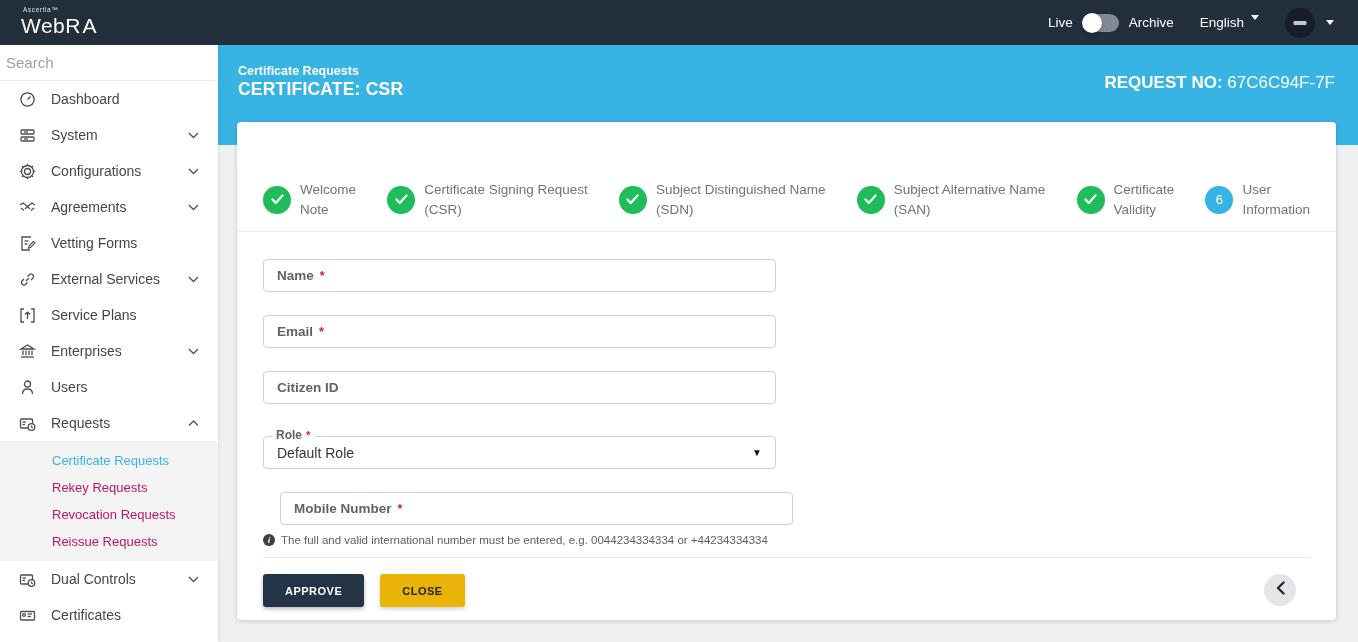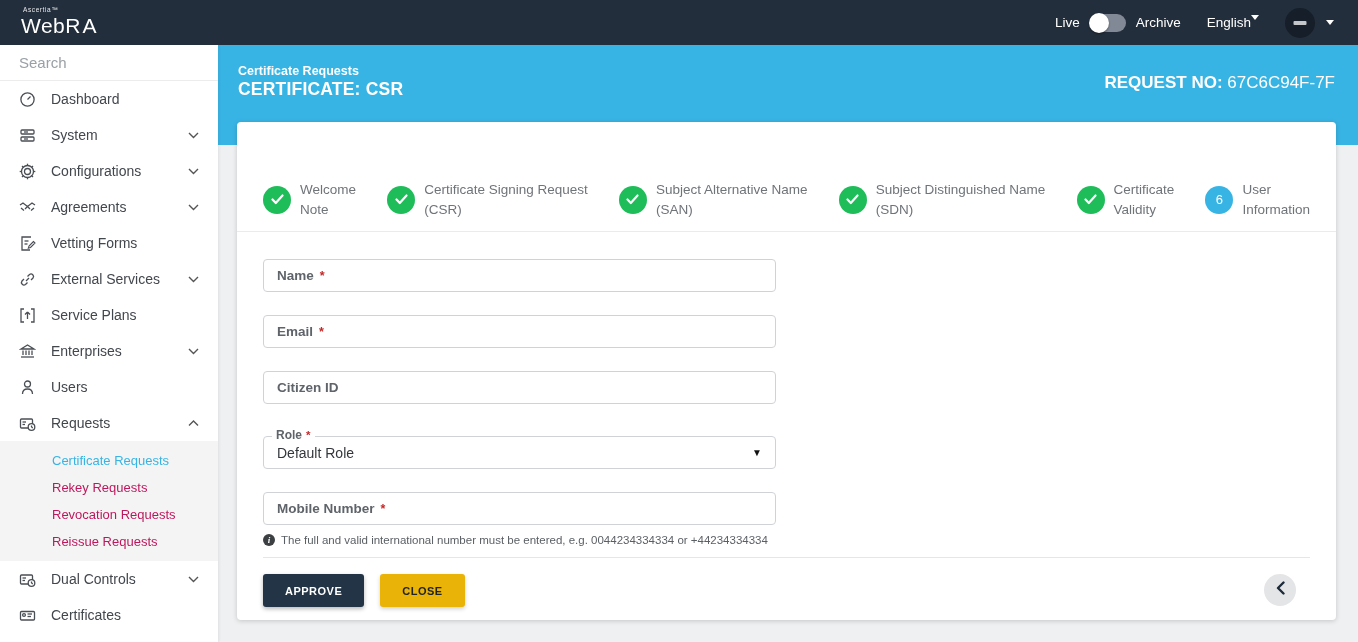--- a/index.html
+++ b/index.html
@@ -9,29 +9,29 @@
   
   .topbar { position:absolute; top:0; left:0; right:0; height:45px; background:#232e3c; z-index:5; }
   .brand { position:absolute; left:21px; top:5px; color:#fff; line-height:1; cursor:pointer; }
   .brand-small { display:block; font-size:6.5px; letter-spacing:.6px; margin:2px 0 1px 2px; color:#e8eaec; }
   .brand-main { font-size:21px; letter-spacing:.5px; color:#fff; }
   .brand-main .ra { letter-spacing:2px; font-weight:300; }
   .topbar-right { position:absolute; right:24px; top:0; height:45px; display:flex; align-items:center; gap:26px; color:#fff; font-size:13.5px; }
   .toggle-group { display:flex; align-items:center; gap:10px; }
   .toggle { position:relative; width:36px; height:18px; border-radius:9px; background:#818896; cursor:pointer; }
   .toggle-knob { position:absolute; left:-1px; top:-1px; width:20px; height:20px; border-radius:50%; background:#fff; box-shadow:0 1px 2px rgba(0,0,0,.4); }
-  .lang { display:flex; align-items:flex-start; cursor:pointer; }
+  .lang { display:flex; align-items:flex-start; gap:7px; cursor:pointer; }
   .tri { width:0; height:0; border-left:4px solid transparent; border-right:4px solid transparent; border-top:5px solid #fff; }
   .avatar-group { display:flex; align-items:center; gap:11px; cursor:pointer; }
   .avatar { position:relative; width:30px; height:30px; border-radius:50%; background:#151e29; }
   .avatar-glyph { position:absolute; left:50%; top:50%; transform:translate(-50%,-50%); width:13px; height:4px; background:rgba(255,255,255,.75); border-radius:1px; }
 
   
   .sidebar { position:absolute; top:45px; left:0; width:218px; height:597px; background:#fff; z-index:4; box-shadow:1px 0 3px rgba(0,0,0,.07); overflow:hidden; }
-  .search-row { height:36px; display:flex; align-items:center; padding:0 19px; border-bottom:1px solid #ececec; }
+  .search-row { height:36px; display:flex; align-items:center; padding:0 6px; border-bottom:1px solid #ececec; }
   .search-input { flex:1; border:none; outline:none; font-size:15px; color:#333; font-family:"Liberation Sans", sans-serif; background:transparent; }
   .search-input::placeholder { color:#9aa0a6; }
   .nav-item { height:36px; display:flex; align-items:center; padding:0 19px; gap:15px; font-size:14px; color:#42474d; cursor:pointer; }
   .nav-icon { flex:0 0 17px; display:flex; }
   .chev { margin-left:auto; display:flex; }
   .submenu { background:#f4f4f4; padding:6px 0; }
   .submenu-item { height:27px; display:flex; align-items:center; padding-left:52px; font-size:13px; color:#be185d; cursor:pointer; }
   .submenu-item.active { color:#38b4e4; }
   .partial-row { height:36px; display:flex; align-items:center; padding:0 19px; }
 
@@ -56,21 +56,21 @@
   .form { padding:27px 26px 0; }
   .field { width:513px; height:33px; border:1px solid #cfd3d7; border-radius:4px; display:flex; align-items:center; padding:0 13px; margin-bottom:23px; background:#fff; cursor:text; }
   .field-label { font-weight:bold; font-size:13.5px; color:#5f646a; }
   .req { color:#c62828; font-weight:bold; margin-left:6px; font-size:12.5px; }
   .role-wrap { position:relative; width:512px; margin:32px 0 23px; }
   .role-box { width:513px; height:33px; border:1px solid #cfd3d7; border-radius:4px; display:flex; align-items:center; padding:0 13px; cursor:pointer; background:#fff; }
   .role-float { position:absolute; top:-8px; left:9px; background:#fff; padding:0 4px; font-size:12px; font-weight:bold; color:#5f646a; line-height:1.2; }
   .role-float .req { font-size:11.5px; margin-left:4px; }
   .role-value { font-size:14px; color:#33373b; }
   .dd-arrow { margin-left:auto; font-size:10px; color:#111; }
-  .mobile-field { margin-bottom:9px; }
+  .mobile-field { margin-bottom:9px;margin-left:17px; }
   .hint { display:flex; align-items:center; gap:6px; font-size:11.5px; color:#5a5f64; }
   .info-dot { width:12px; height:12px; border-radius:50%; background:#3c4043; color:#fff; font-size:9px; font-weight:bold; display:flex; align-items:center; justify-content:center; font-family:"Liberation Serif", serif; font-style:italic; }
 
   .footer-divider { position:absolute; left:26px; right:26px; bottom:62px; border-top:1px solid #e4e7ea; }
   .actions { position:absolute; left:26px; bottom:13px; display:flex; gap:16px; }
   .btn { height:33px; padding:0 22px; border:none; border-radius:3px; font-size:11px; font-weight:bold; letter-spacing:.5px; cursor:pointer; font-family:"Liberation Sans", sans-serif; }
   .btn-approve { background:#233447; color:#fff; box-shadow:0 2px 4px rgba(0,0,0,.28); }
   .btn-close { background:#eab308; color:#202428; box-shadow:0 2px 4px rgba(0,0,0,.18); }
   .back-fab { position:absolute; right:40px; bottom:14px; width:32px; height:32px; border-radius:50%; background:#e4e5e7; display:flex; align-items:center; justify-content:center; cursor:pointer; }
 </style>
@@ -341,31 +341,31 @@
           </span>
           <span class="step-label">Certificate Signing Request
 (CSR)</span>
         </div>
         <div class="step">
           <span class="step-circle done">
             <svg width="13" height="11" viewBox="0 0 13 11" fill="none" stroke="#fff" stroke-width="2.2" stroke-linecap="round" stroke-linejoin="round">
                 <polyline points="1.5,5.5 4.8,9 11.5,1.5"></polyline>
               </svg>
           </span>
-          <span class="step-label">Subject Alternative Name
-(SAN)</span>
+          <span class="step-label">Subject Distinguished Name
+(SDN)</span>
         </div>
         <div class="step">
           <span class="step-circle done">
             <svg width="13" height="11" viewBox="0 0 13 11" fill="none" stroke="#fff" stroke-width="2.2" stroke-linecap="round" stroke-linejoin="round">
                 <polyline points="1.5,5.5 4.8,9 11.5,1.5"></polyline>
               </svg>
           </span>
-          <span class="step-label">Subject Distinguished Name
-(SDN)</span>
+          <span class="step-label">Subject Alternative Name
+(SAN)</span>
         </div>
         <div class="step">
           <span class="step-circle done">
             <svg width="13" height="11" viewBox="0 0 13 11" fill="none" stroke="#fff" stroke-width="2.2" stroke-linecap="round" stroke-linejoin="round">
                 <polyline points="1.5,5.5 4.8,9 11.5,1.5"></polyline>
               </svg>
           </span>
           <span class="step-label">Certificate
 Validity</span>
         </div>

